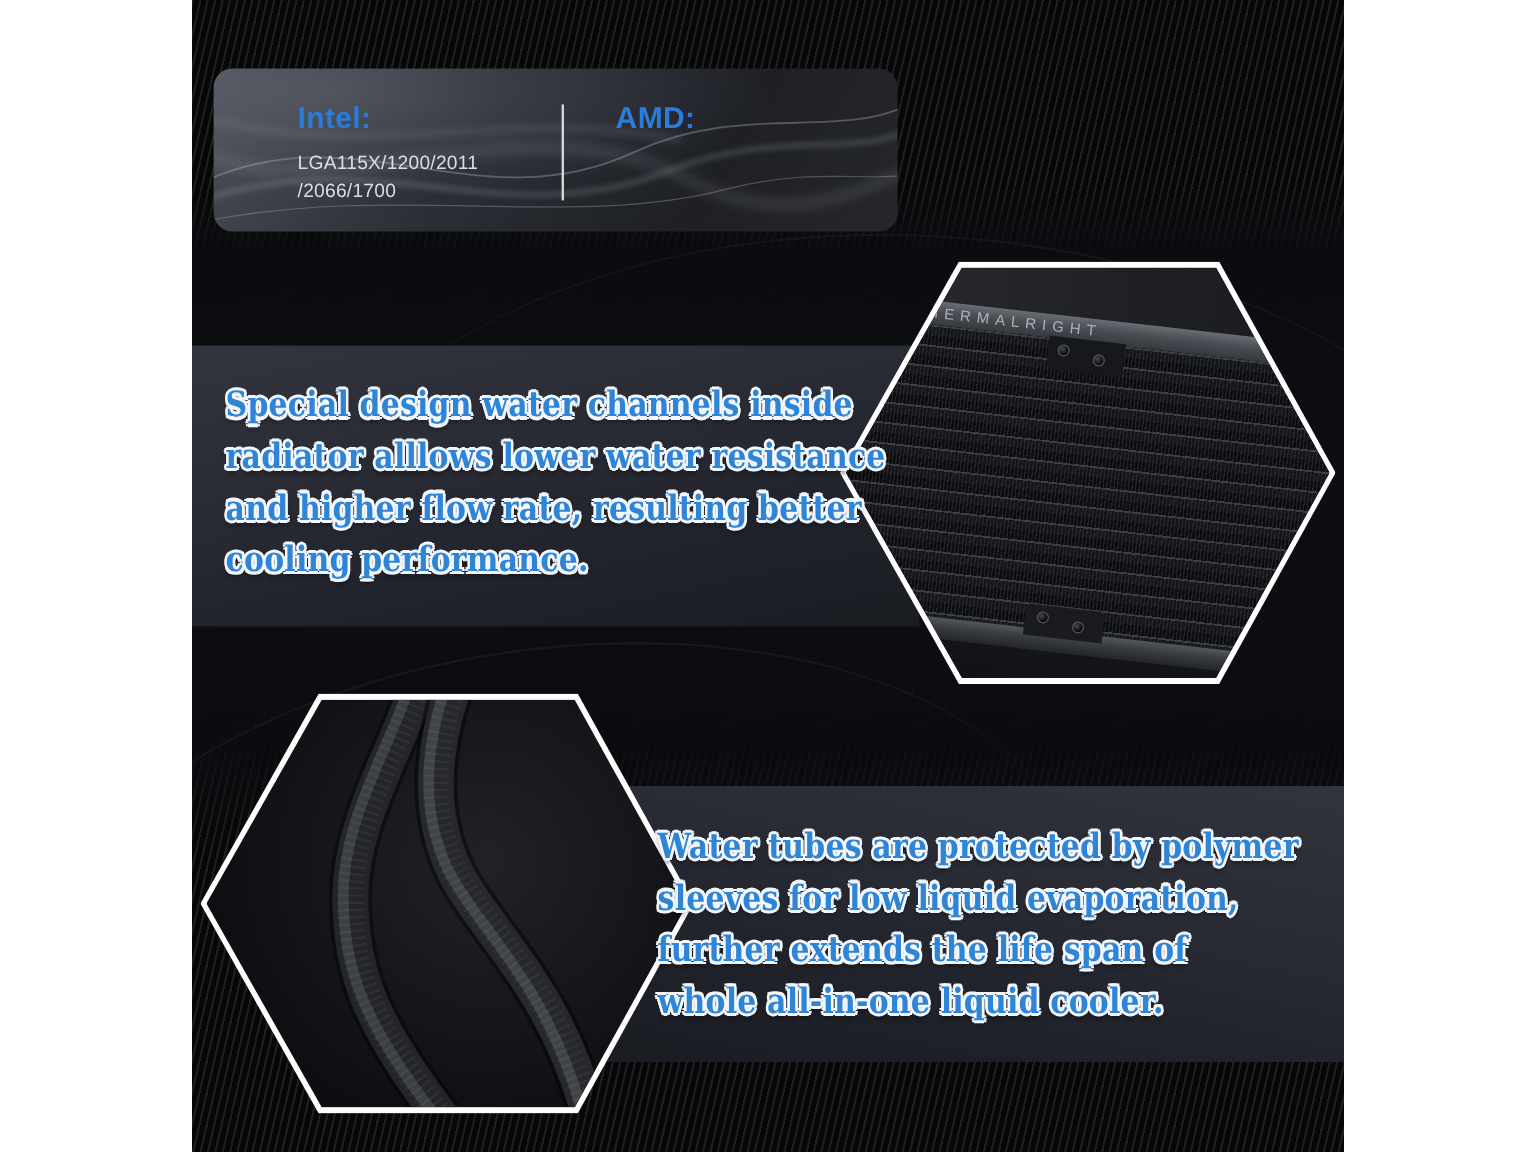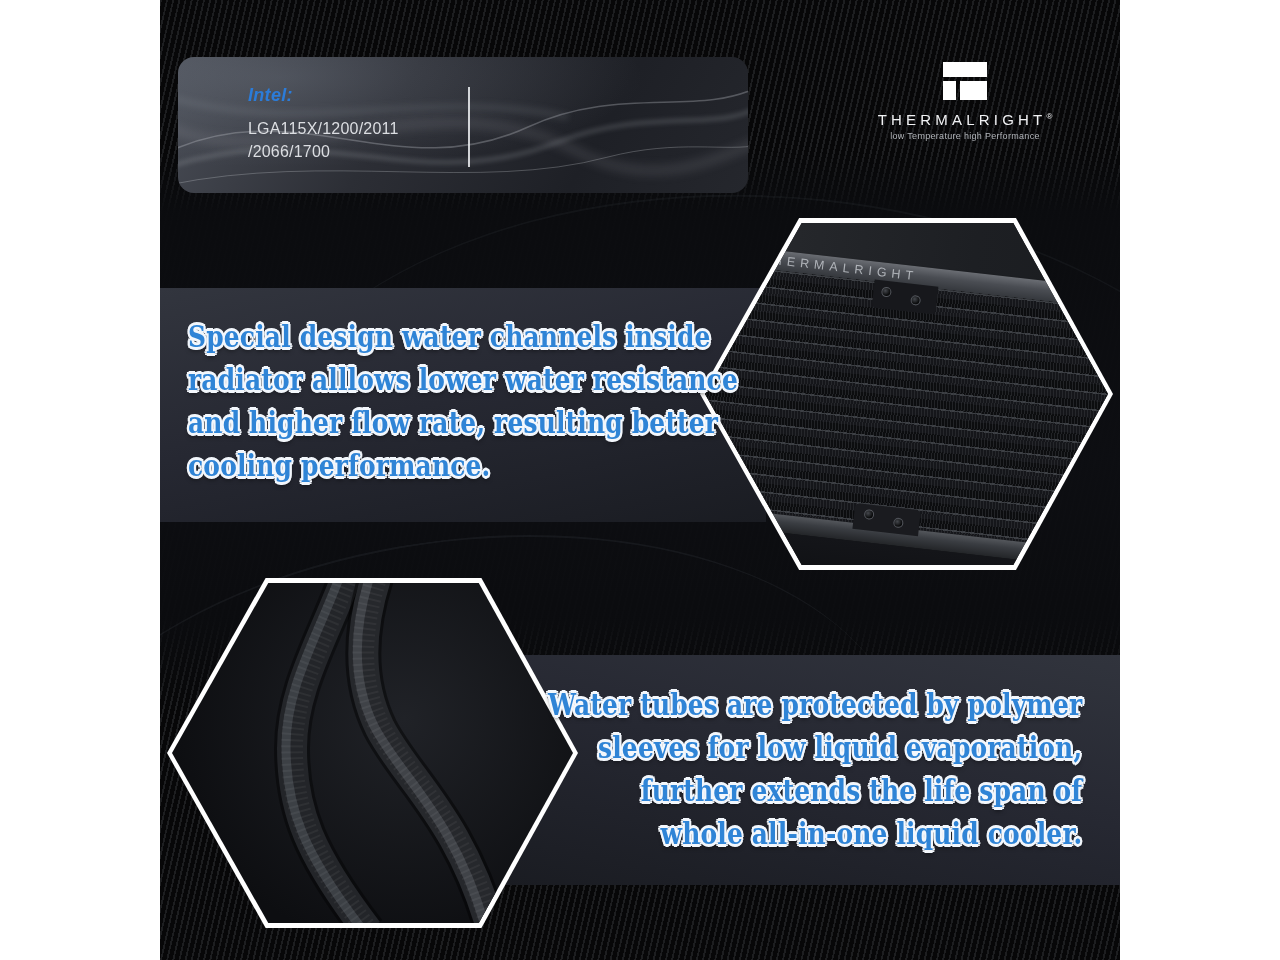--- a/index.html
+++ b/index.html
@@ -18,21 +18,21 @@
     border-top:2px solid rgba(120,128,140,.08);transform:rotate(4deg);z-index:1;}
 
   
   .chip-panel{position:absolute;left:18px;top:57px;width:570px;height:136px;border-radius:16px;overflow:hidden;z-index:2;
     background:linear-gradient(120deg,#4a4e57 0%,#2c2e35 38%,#1e2026 72%,#25272d 100%);}
   .chip-glow{position:absolute;inset:0;background:radial-gradient(ellipse at 18% 15%,rgba(160,170,185,.20),rgba(0,0,0,0) 55%);}
   .waves{position:absolute;inset:0;}
   .panel-col{position:absolute;top:28px;}
   .col-intel{left:70px;}
   .col-amd{left:335px;}
-  .sock-label{font-size:18px;font-weight:bold;color:#2b7cd9;letter-spacing:.3px;font-style:italic;}
+  .sock-label{font-size:25px;font-weight:bold;color:#2b7cd9;letter-spacing:.3px;}
   .sock-lines{margin-top:11px;}
   .sock-line{font-size:16px;color:#dcdee2;line-height:23px;letter-spacing:.2px;}
   .panel-divider{position:absolute;left:290px;top:30px;width:2px;height:80px;background:rgba(240,242,245,.85);}
 
   
   .brand{position:absolute;left:690px;top:62px;width:230px;text-align:center;z-index:2;}
   .tmark{position:relative;width:44px;height:38px;display:inline-block;}
   .tmark .bar{position:absolute;left:0;top:0;width:44px;height:15px;background:#fff;}
   .tmark .bl{position:absolute;left:0;top:19px;width:13px;height:19px;background:#fff;}
   .tmark .br{position:absolute;left:17px;top:19px;width:27px;height:19px;background:#fff;}
@@ -74,21 +74,21 @@
   .rad-bottomcase{top:362px;height:58px;background:linear-gradient(180deg,#141519,#0e0f12);}
   .tab{position:absolute;background:#17181c;}
   .tab-top{left:215px !important;top:100px;width:64px !important;height:28px;border-radius:0 0 5px 5px;}
   .tab-bottom{left:221px !important;top:324px;width:66px !important;height:26px;border-radius:5px 5px 0 0;background:#1a1b1f;}
   .screw{position:absolute;width:10px;height:10px;border-radius:50%;
     background:radial-gradient(circle at 35% 35%,#45484d 0%,#0a0b0c 65%);border:1px solid #54575d;box-sizing:border-box;}
 
   
   .feat{position:absolute;z-index:5;white-space:nowrap;}
   .feat-left{left:28px;top:316px;}
-  .feat-right{right:38px;top:684px;text-align:right;}
+  .feat-right{right:38px;top:684px;}
   .feat-line{display:block;height:43px;line-height:43px;
     font-family:"DejaVu Serif",serif;font-weight:bold;font-size:29px;letter-spacing:.2px;color:#2f84d6;
     text-shadow:-2px -2px 0 #f3f7fc,2px -2px 0 #f3f7fc,-2px 2px 0 #f3f7fc,2px 2px 0 #f3f7fc,
       -2.6px 0 0 #f3f7fc,2.6px 0 0 #f3f7fc,0 -2.6px 0 #f3f7fc,0 2.6px 0 #f3f7fc,0 4px 5px rgba(0,0,0,.55);}
   .feat-left .feat-line{transform:scaleX(.86);transform-origin:left center;}
   .feat-right .feat-line{transform:scaleX(.86);transform-origin:right center;}
 </style>
 </head>
 <body>
 
@@ -111,30 +111,24 @@
       </svg>
       <div class="panel-col col-intel">
         <div class="sock-label">Intel:</div>
         <div class="sock-lines">
           <div class="sock-line">LGA115X/1200/2011</div>
           <div class="sock-line">/2066/1700</div>
         </div>
       </div>
       <div class="panel-divider"></div>
       <div class="panel-col col-amd">
+        <div class="sock-label">AMD:</div>
       </div>
     </div>
 
-    <div class="brand">
-      <div class="tmark">
-        <div class="bar"></div><div class="bl"></div><div class="br"></div>
-      </div>
-      <div class="brand-name"><span>THERMALRIGHT</span><span class="brand-reg">®</span></div>
-      <div class="brand-tag">low Temperature high Performance</div>
-    </div>
 
     <div class="band band-left"></div>
     <div class="band band-right"></div>
 
     <div class="hex hex-rad">
       <div class="hex-in">
         <div class="rad-rot">
           <div class="rad-topcase"></div>
           <div class="rad-rail"><span class="mini-t"></span><span>THERMALRIGHT</span></div>
           <div class="rad-fins"></div>

